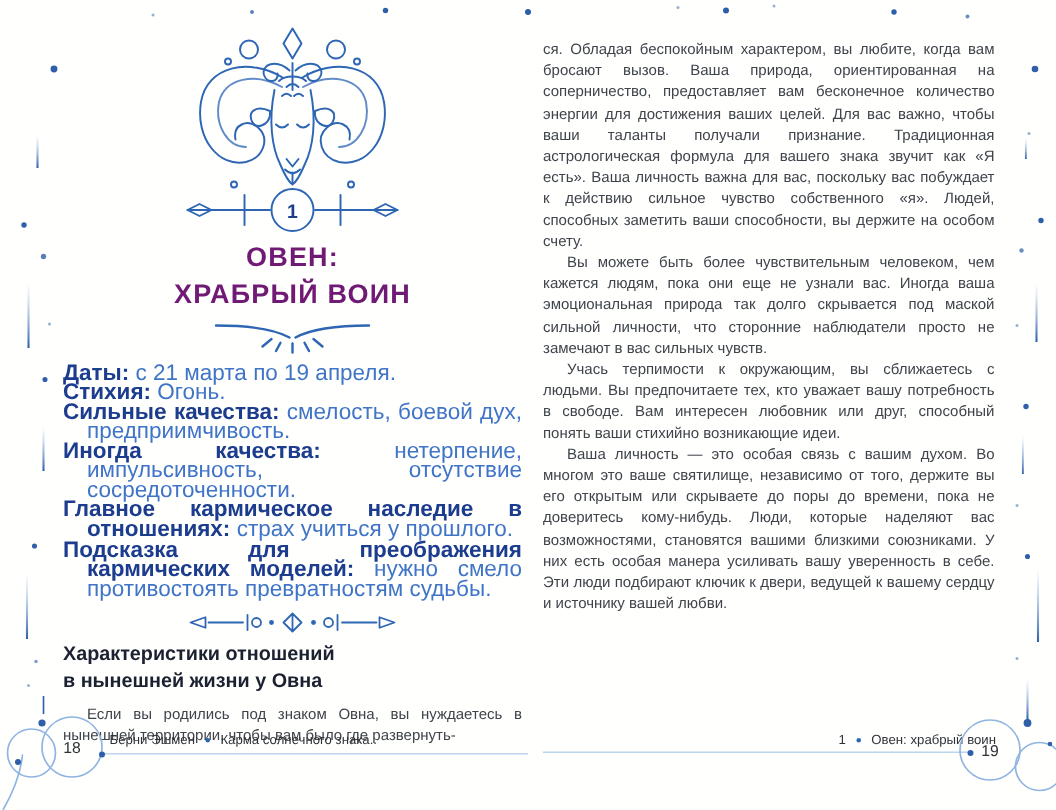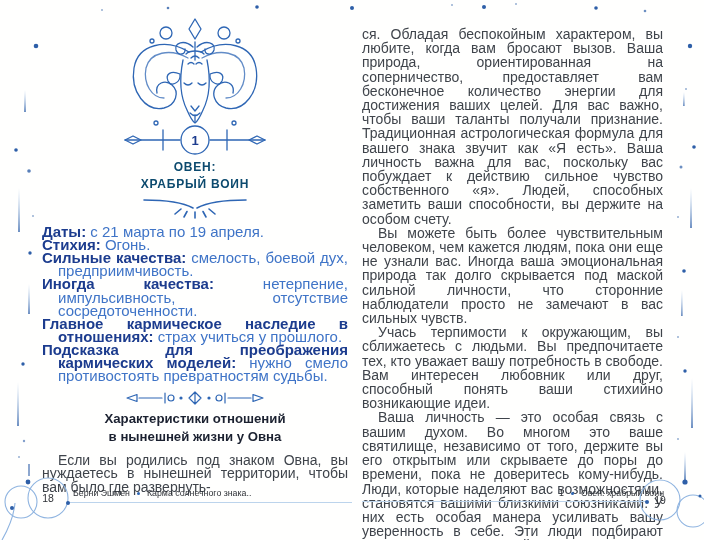--- a/index.html
+++ b/index.html
@@ -9,34 +9,34 @@
     -webkit-font-smoothing:antialiased;
   }
   svg{display:block;}
   svg text{font-family:"Liberation Sans",sans-serif;}
   
   .col-left{position:absolute;left:42px;top:16px;width:306px;}
   .col-right{position:absolute;left:362px;top:27px;width:301px;}
   
   .ram{margin:0 auto;}
   
-  .chapter-title{margin:3px 0 0;text-align:center;font-size:12px;line-height:1.38;
-    letter-spacing:.8px;color:#0c4a6e;font-weight:700;}
+  .chapter-title{margin:3px 0 0;text-align:center;font-size:18px;line-height:1.38;
+    letter-spacing:.8px;color:#701a75;font-weight:700;}
   .chapter-title span{display:block;}
   .sunburst{margin:1px auto 0;}
   
   .facts{margin-top:6px;}
   .fact{margin:0;padding-left:16px;text-indent:-16px;text-align:justify;
     font-size:15px;line-height:13.1px;color:#3f74c7;}
   .fact-label{font-weight:700;color:#1c3c8e;}
   .ornament{margin:8px auto 4px;}
-  .section-heading{margin:0;text-align:center;font-size:13.2px;line-height:1.38;
+  .section-heading{margin:0;text-align:left;font-size:13.2px;line-height:1.38;
     color:#1b2130;font-weight:700;}
   .section-heading span{display:block;}
-  .body-par{margin:0;font-size:14px;line-height:13.6px;color:#3f444b;text-align:justify;}
+  .body-par{margin:0;font-size:10px;line-height:13.6px;color:#3f444b;text-align:justify;}
   .col-left .body-par{margin-top:7px;}
   .indent{text-indent:16px;}
   .col-right .body-par{line-height:14.2px;}
   
   .footer-line{position:absolute;height:1px;background:#bcd4ec;}
   .footer-line .line-dot{position:absolute;width:4px;height:4px;border-radius:50%;
     background:#2e5fa8;top:-1.5px;}
   .fl-left{left:68px;top:502px;width:284px;}
   .fl-left .line-dot{left:-2px;}
   .fl-right{left:362px;top:501px;width:285px;}

